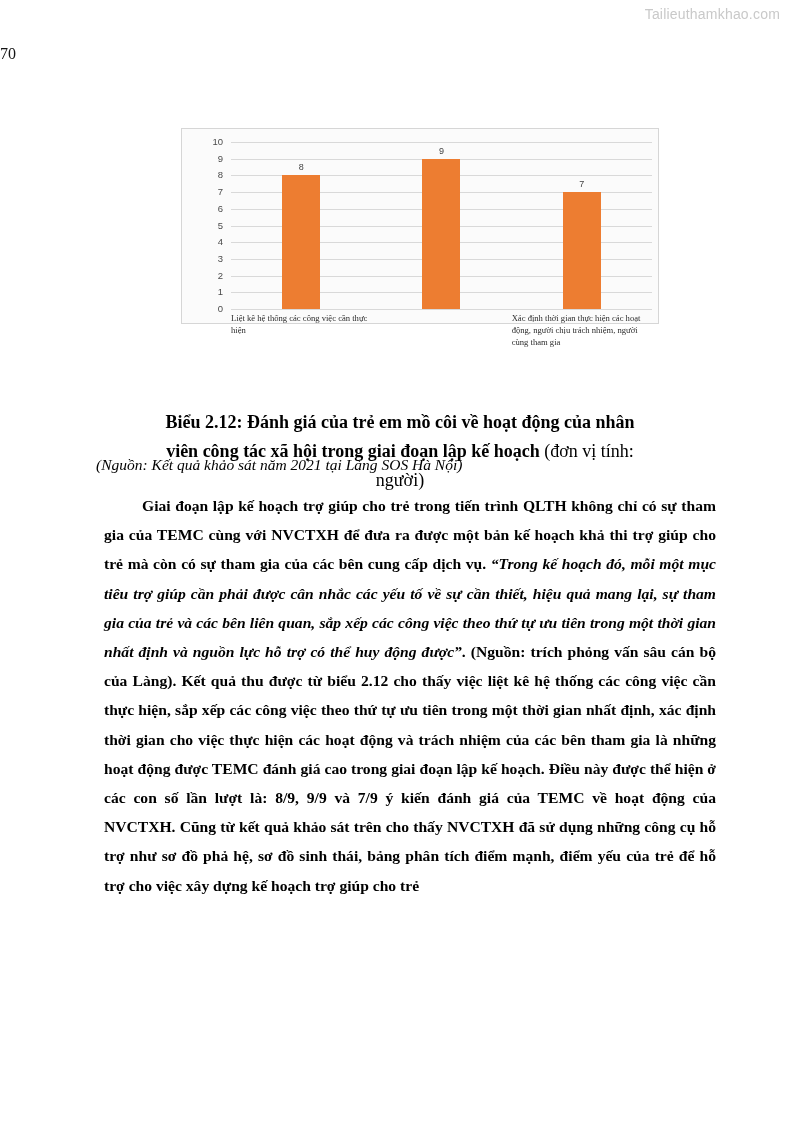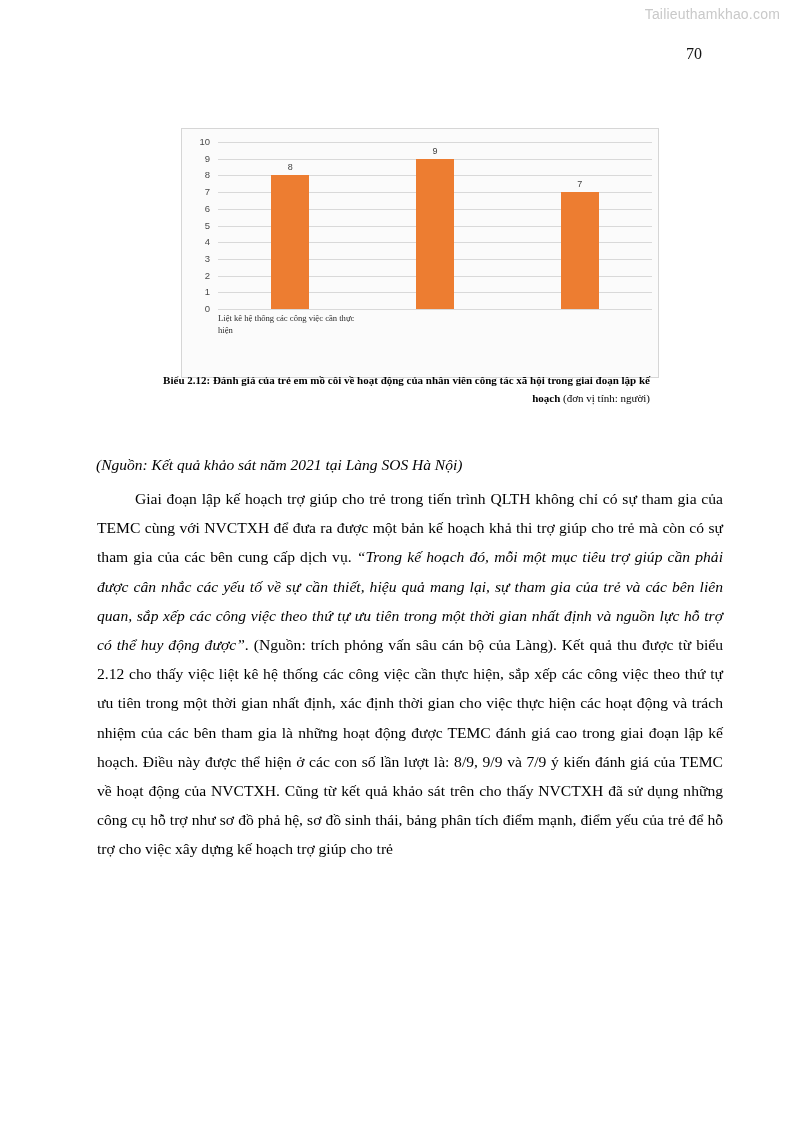--- a/index.html
+++ b/index.html
@@ -28,34 +28,35 @@
     color: #c9c9c9;
     white-space: nowrap;
   }
 
   
   .page-number {
     position: absolute;
     top: 45px;
     left: 0;
     width: 702px;
-    text-align: right;
+    text-align: left;
     font-size: 16px;
     color: #141414;
   }
 
   
   .chart-figure {
     position: absolute;
     left: 181px;
     top: 128px;
     width: 478px;
-    height: 250px;
+    height: 196px;
     background: #fbfbfb;
     border: 1px solid #d6d6d6;
+    padding-left: 13px;
   }
   .chart-inner {
     position: relative;
     width: 100%;
     height: 100%;
   }
   .plot-area {
     position: absolute;
     left: 36px;
     top: 13px;
@@ -130,24 +131,24 @@
     font-family: "Liberation Serif", "DejaVu Serif", serif;
     font-size: 8.6px;
     line-height: 1.38;
     color: #2b2b2b;
   }
 
   
   .caption {
     position: absolute;
     left: 150px;
-    top: 372px;
+    top: 408px;
     width: 500px;
-    text-align: right;
-    font-size: 11px;
+    text-align: center;
+    font-size: 18px;
     line-height: 1.62;
   }
   .caption b { font-weight: bold; }
   .caption .unit { font-weight: normal; }
 
   .source-line {
     position: absolute;
     left: 96px;
     top: 452px;
     width: 628px;
@@ -163,22 +164,23 @@
     left: 96px;
     top: 483px;
     width: 628px;
     font-size: 15.6px;
     line-height: 29.2px;
     text-align: justify;
     text-justify: inter-word;
     hyphens: none;
   }
   .body-text p {
-    margin: 1px;
+    margin: 8px;
     text-indent: 38px;
+    font-weight: bold;
   }
   .body-text i { font-style: italic; }
 </style>
 </head>
 <body>
 
 <div class="watermark">Tailieuthamkhao.com</div>
 
 <div class="page-number">70</div>
 
@@ -224,20 +226,21 @@
           </div>
           <div class="bar-group" style="left: 66.6667%; width: 33.3333%;">
             <div class="bar" style="height: 116.9px; background: rgb(237, 125, 49);"></div>
             <div class="bar-value" style="bottom: 119.9px;">7</div>
           </div>
         </div>
     </div>
 
     <div class="cat-labels">
         <div class="cat-label" style="left: 0%; width: 33.3333%;">Liệt kê hệ thống các công việc cần thực hiện</div>
+        <div class="cat-label" style="left: 66.6667%; width: 33.3333%;">Xác định thời gian thực hiện các hoạt động, người chịu trách nhiệm, người cùng tham gia</div>
       </div>
   </div>
 </div>
 
 <div class="caption">
   <b>Biểu 2.12: Đánh giá của trẻ em mồ côi về hoạt động của nhân viên công tác xã hội trong giai đoạn lập kế hoạch</b><span class="unit"> (đơn vị tính: người)</span>
 </div>
 
 <div class="source-line">(Nguồn: Kết quả khảo sát năm 2021 tại Làng SOS Hà Nội)</div>
 

